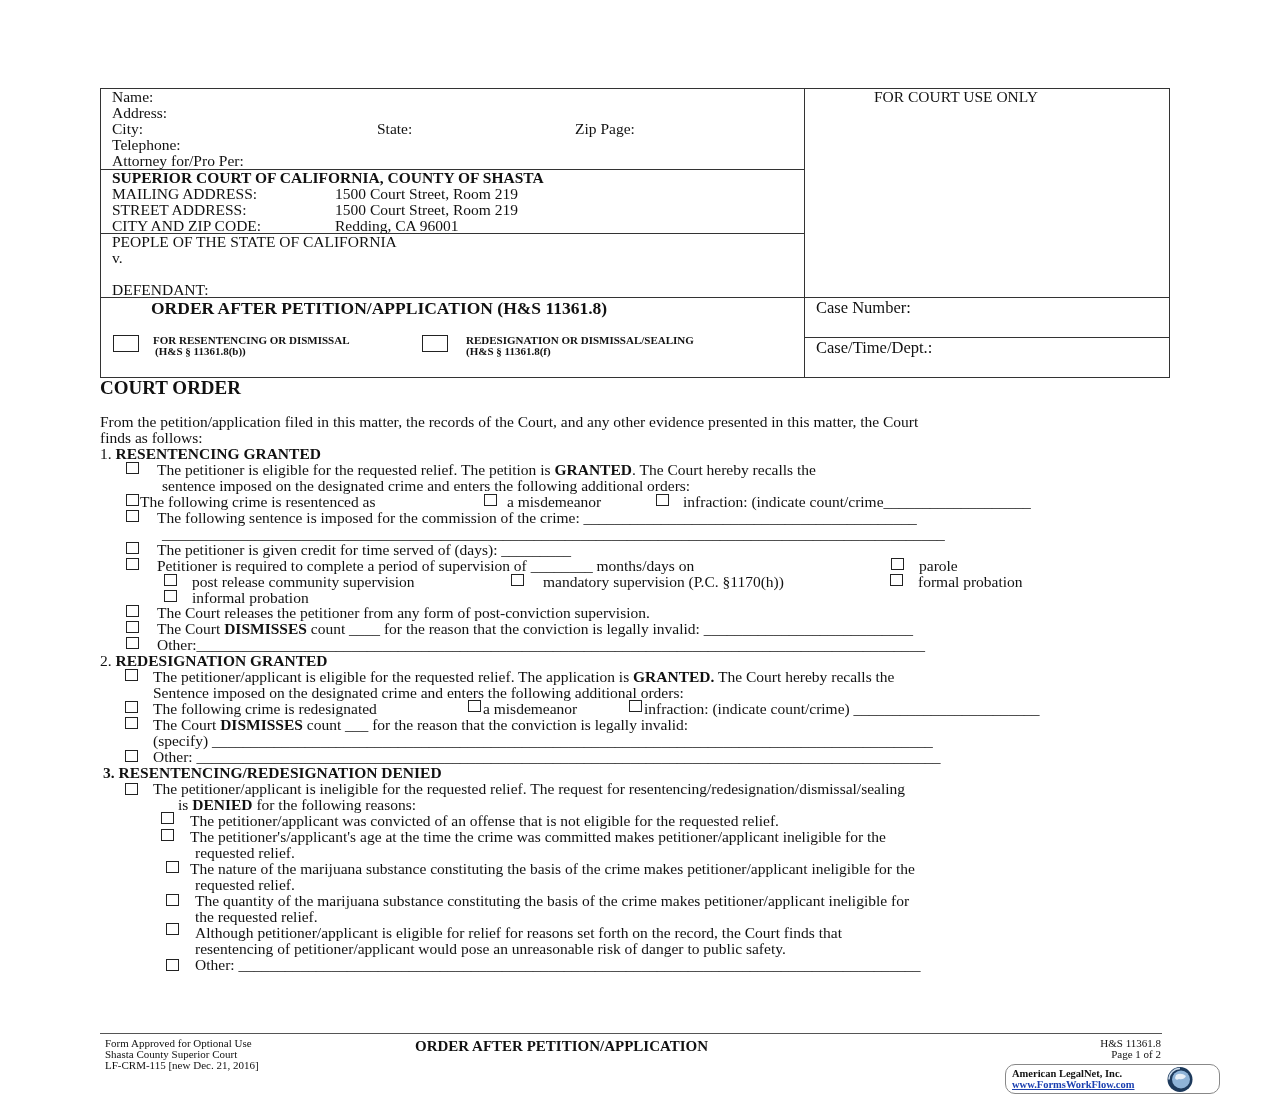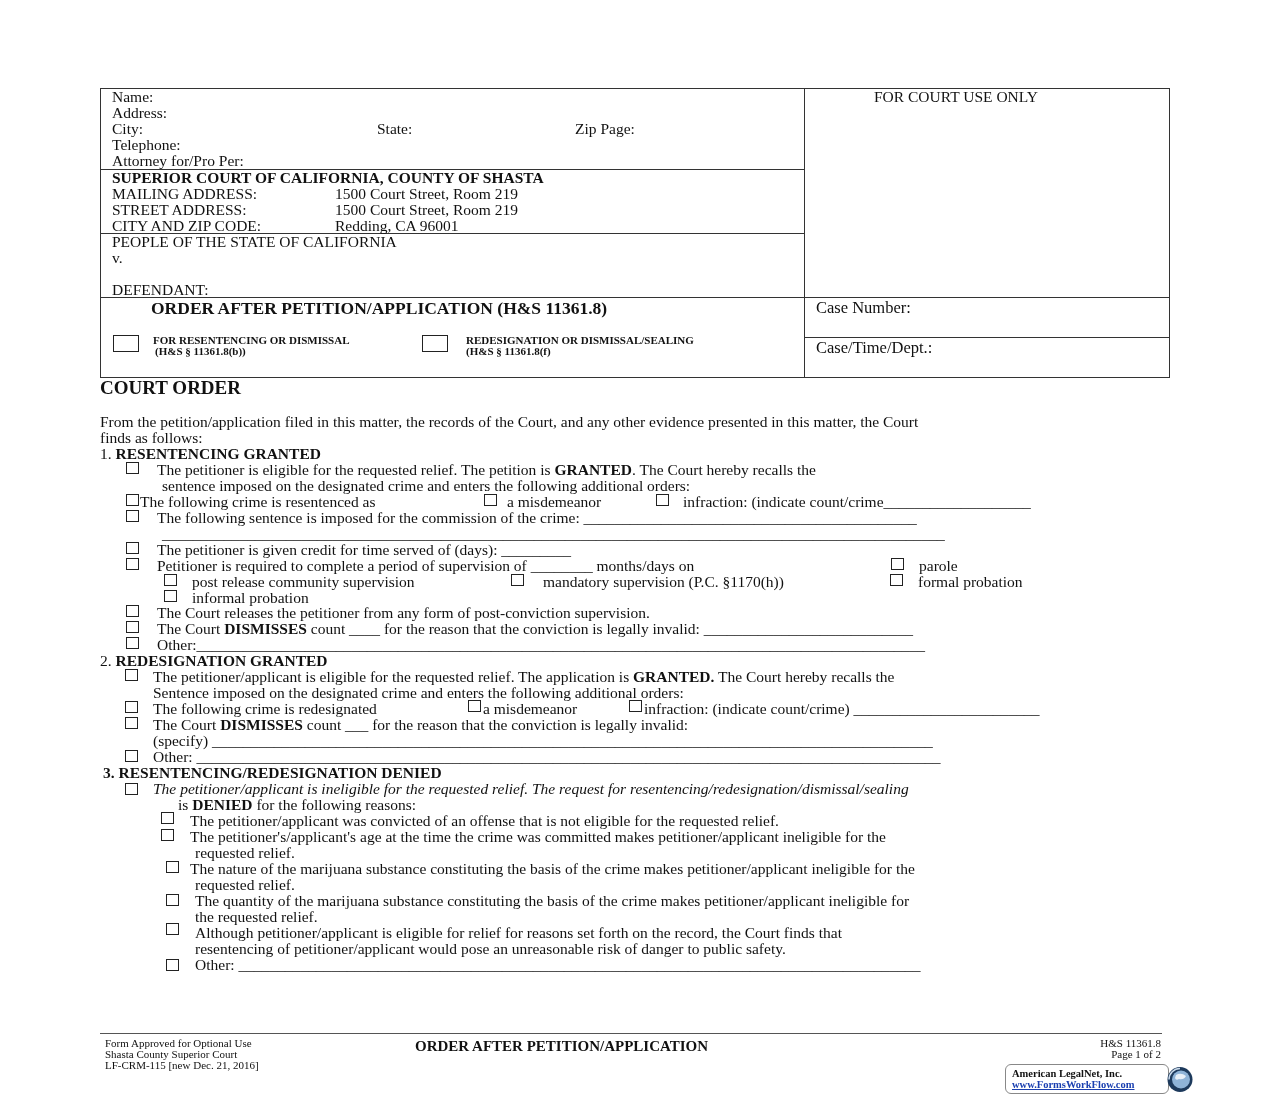--- a/index.html
+++ b/index.html
@@ -140,21 +140,21 @@
 
 <div class="cb" style="left:125px;top:750px;"></div>
 <div class="abs t" style="left:153px;top:749px;">Other: ________________________________________________________________________________________________</div>
 
 <div class="abs t b" style="left:103px;top:765px;">
   <span>3.</span>
   <span>RESENTENCING/REDESIGNATION DENIED</span>
 </div>
 
 <div class="cb" style="left:125px;top:783px;"></div>
-<div class="abs t" style="left:153px;top:781px;font-style:italic;">The petitioner/applicant is ineligible for the requested relief.  The request for resentencing/redesignation/dismissal/sealing</div>
+<div class="abs t" style="left:153px;top:781px;">The petitioner/applicant is ineligible for the requested relief.  The request for resentencing/redesignation/dismissal/sealing</div>
 <div class="abs t" style="left:178px;top:797px;">
   <span>is </span><span class="b">DENIED</span><span> for the following reasons:</span>
 </div>
 
 <div class="cb" style="left:161px;top:812px;"></div>
 <div class="abs t" style="left:190px;top:813px;">The petitioner/applicant was convicted of an offense that is not eligible for the requested relief.</div>
 
 <div class="cb" style="left:161px;top:829px;"></div>
 <div class="abs t" style="left:190px;top:829px;">The petitioner's/applicant's age at the time the crime was committed makes petitioner/applicant ineligible for the</div>
 <div class="abs t" style="left:195px;top:845px;">requested relief.</div>
@@ -175,21 +175,21 @@
 <div class="abs t" style="left:195px;top:957px;">Other: ________________________________________________________________________________________</div>
 
 <div class="hline" style="left:100px;top:1033px;width:1062px;border-top-color:#555;"></div>
 <div class="abs footer-s" style="left:105px;top:1037px;">Form Approved for Optional Use</div>
 <div class="abs footer-s" style="left:105px;top:1048px;">Shasta County Superior Court</div>
 <div class="abs footer-s" style="left:105px;top:1059px;">LF-CRM-115 [new Dec. 21, 2016]</div>
 <div class="abs b" style="left:415px;top:1038px;font-size:15px;line-height:16px;">ORDER AFTER PETITION/APPLICATION</div>
 <div class="abs footer-s" style="right:114px;top:1037px;text-align:right;">H&amp;S 11361.8</div>
 <div class="abs footer-s" style="right:114px;top:1048px;text-align:right;">Page 1 of 2</div>
 
-<div class="logo-box" style="left:1005px;top:1064px;width:164px;height:30px;">
+<div class="logo-box" style="left:1005px;top:1064px;width:215px;height:30px;border-radius:10px;">
   <div class="abs" style="left:6px;top:3px;font-size:10.5px;font-weight:bold;color:#111;">American LegalNet, Inc.</div>
   <div class="abs logo-link" style="left:6px;top:14px;">www.FormsWorkFlow.com</div>
   <div class="abs" style="left:160px;top:1px;width:28px;height:27px;">
     <svg width="28" height="27" viewBox="0 0 28 27">
       <circle cx="14" cy="13.5" r="12.5" fill="#1d3a5c"></circle>
       <circle cx="15" cy="13.5" r="9" fill="#8fb4d8"></circle>
       <path d="M10 9 Q15 6 20 10 Q18 14 13 13 Q10 15 9 12 Z" fill="#e8f0f8"></path>
       <path d="M3 13.5 A11 11 0 0 1 14 2.5" stroke="#c9d9ea" stroke-width="1.5" fill="none"></path>
     </svg>
   </div>

